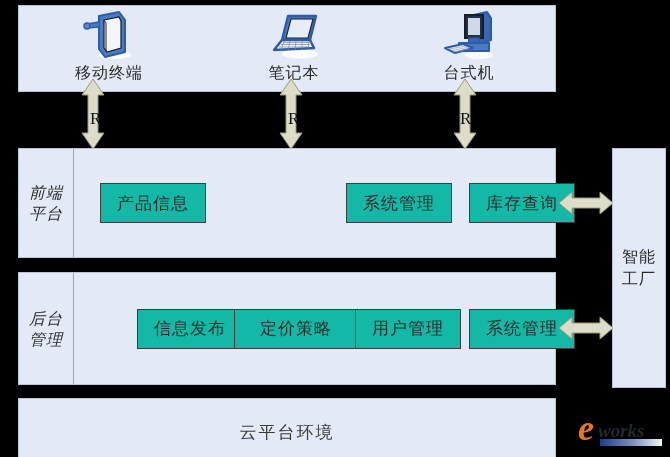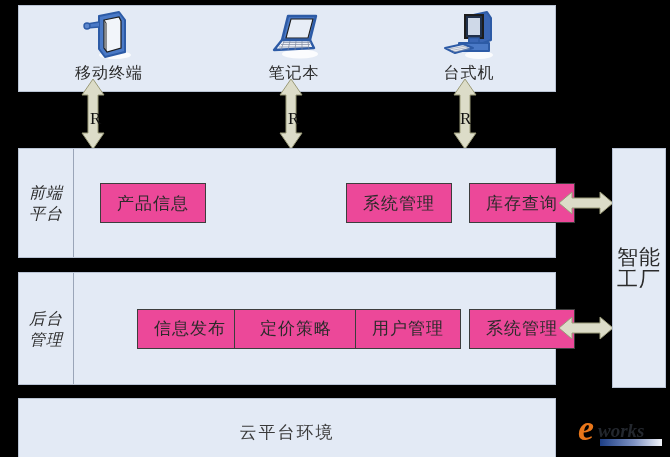--- a/index.html
+++ b/index.html
@@ -121,21 +121,21 @@
     left: 56px;
     top: 0;
     right: 0;
     height: 100%;
   }
   .module-box {
     position: absolute;
     top: 50%;
     transform: translateY(-50%);
     height: 40px;
-    background: #ec4899;
+    background: #14b8a6;
     border: 1px solid #3d3d3d;
     box-sizing: border-box;
     display: flex;
     align-items: center;
     justify-content: center;
     font-size: 17px;
     color: #2b2b2b;
     letter-spacing: 1px;
     white-space: nowrap;
   }
@@ -156,21 +156,21 @@
   #smart-factory {
     left: 612px;
     top: 148px;
     width: 54px;
     height: 240px;
     display: flex;
     align-items: center;
     justify-content: center;
   }
   #smart-factory .sf-text {
-    font-size: 21px;
+    font-size: 16px;
     color: #2b2b2b;
     line-height: 22px;
     text-align: center;
     letter-spacing: 1px;
   }
   #smart-factory .sf-text span { display: block; }
 
   
   .h-arrow {
     position: absolute;

